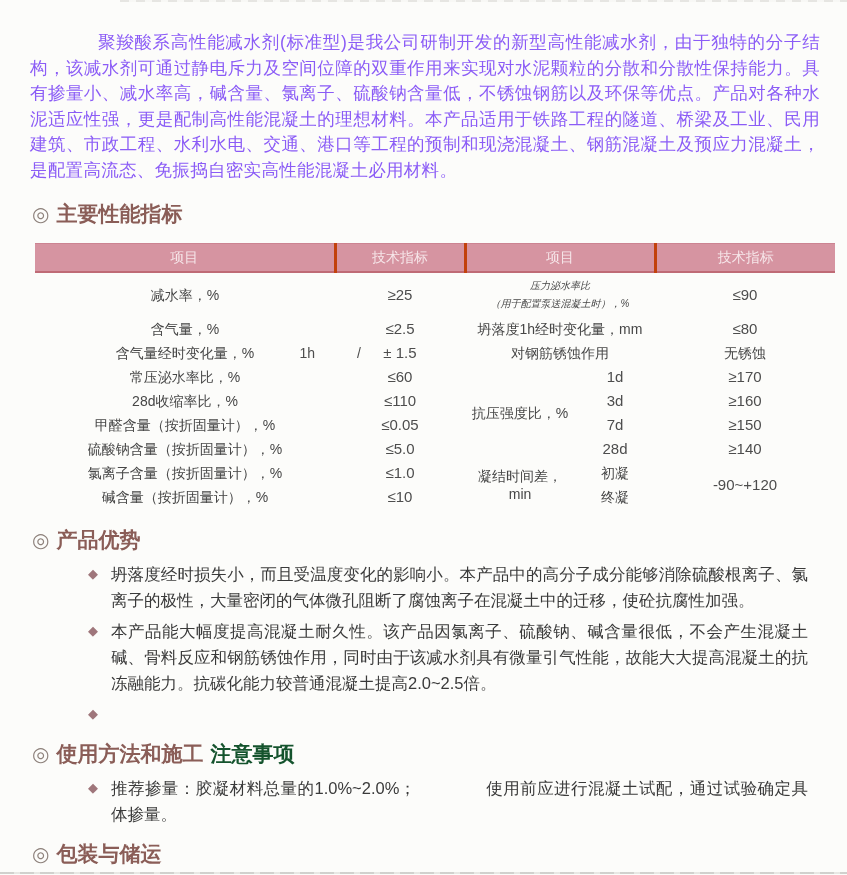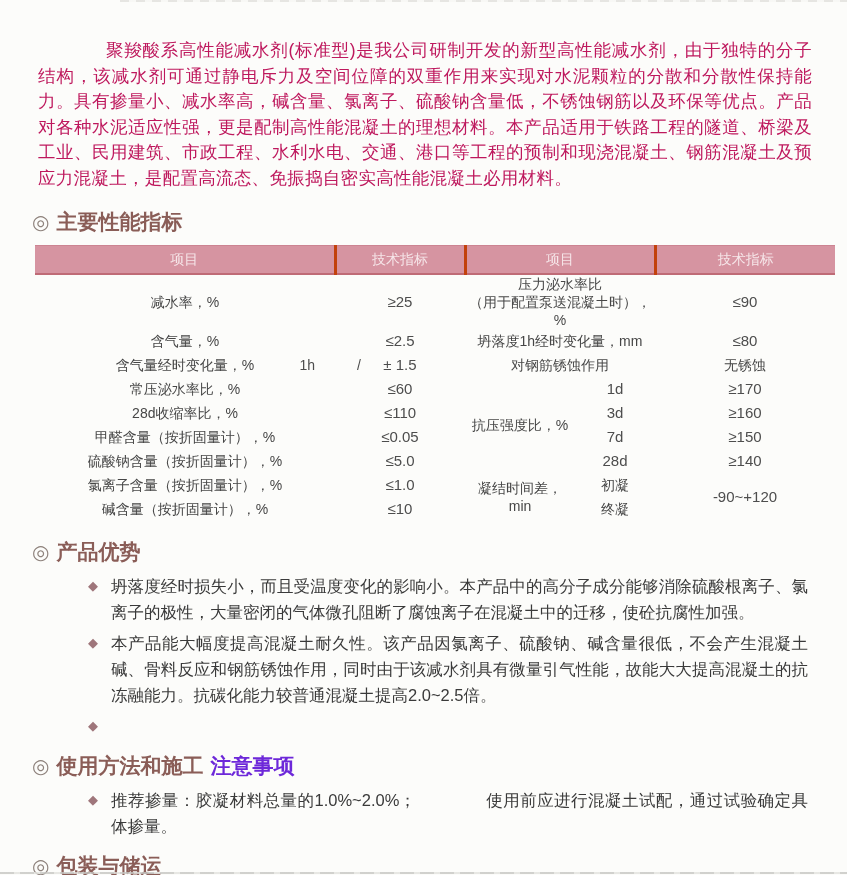--- a/index.html
+++ b/index.html
@@ -9,53 +9,53 @@
     background: #fcfcfa;
     font-family: "Liberation Sans", "DejaVu Sans", sans-serif;
     color: #3b3b3b;
     position: relative;
     overflow: hidden;
   }
   .page { padding: 30px 27px 0 30px; }
 
   
   .intro {
-    margin: 8px;
+    margin: 0;
     font-size: 17.5px;
     line-height: 25.5px;
     text-indent: 68px;
     text-align: justify;
-    color: #be185d;
+    color: #8b5cf6;
     letter-spacing: 0.3px;
   }
 
   
   .section-title {
     display: flex;
     align-items: center;
     gap: 7px;
     margin: 18px 0 0 2px;
     font-size: 21px;
     font-weight: bold;
     color: #8a5d57;
     height: 26px;
     line-height: 26px;
   }
   .section-title .marker {
     color: #8d817b;
     font-weight: normal;
     font-size: 20px;
   }
-  .title-fade { color: #6d28d9; }
+  .title-fade { color: #14532d; }
   .mt-sm { margin-top: 14px; }
 
   
   .perf-table {
     width: 800px;
-    margin: 10px 0 0 5px;
+    margin: 16px 0 0 5px;
     border-collapse: collapse;
     table-layout: fixed;
     color: #474747;
   }
   .perf-table thead th {
     background: #d694a1;
     color: #f6e6e9;
     font-weight: normal;
     font-size: 14px;
     height: 25px;
@@ -66,21 +66,21 @@
   .perf-table tbody td {
     text-align: center;
     vertical-align: middle;
     height: 24px;
     padding: 0 2px;
     line-height: 18px;
   }
   .perf-table tbody tr:first-child td { height: 44px; }
   .item { font-size: 14px; color: #464646; }
   .val { font-size: 15px; color: #4d4d4d; }
-  .two-line { white-space: pre-line; font-size: 14px; line-height: 19px; }
+  .two-line { white-space: pre-line; font-size: 10px; line-height: 19px; font-style: italic; }
   .rel { position: relative; }
   .cell-suffix {
     position: absolute; right: 20px; top: 50%;
     transform: translateY(-50%); font-size: 14px; color: #4d4d4d;
   }
   .cell-prefix {
     position: absolute; left: 22px; top: 50%;
     transform: translateY(-50%); font-size: 14px; color: #4d4d4d;
   }
   .right-val { text-align: right; padding-right: 16px; }

